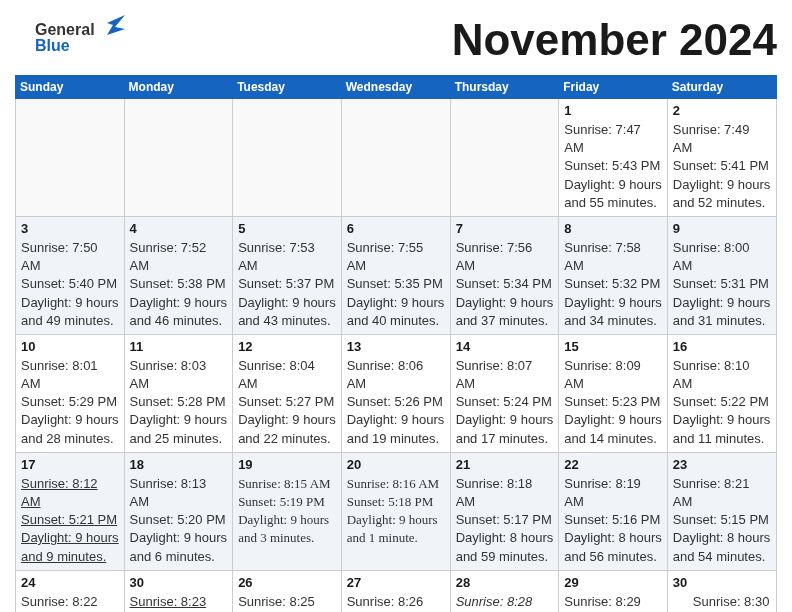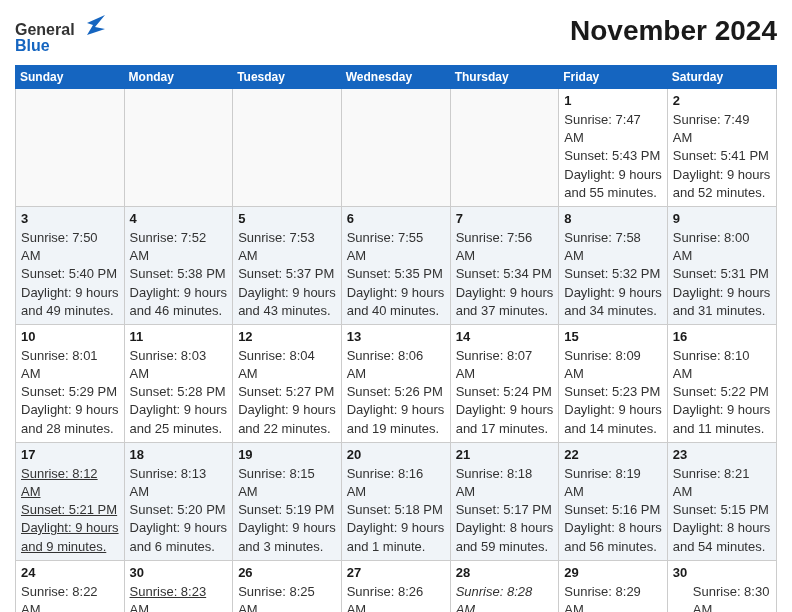--- a/index.html
+++ b/index.html
@@ -13,26 +13,27 @@
     .header-area {
       display: flex;
       justify-content: space-between;
       align-items: flex-start;
       margin-bottom: 10px;
     }
     .logo {
       display: flex;
       flex-direction: column;
       align-items: flex-start;
+      margin-left: 20px;
     }
     .title-area {
       text-align: right;
     }
     .month-title {
-      font-size: 28px;
+      font-size: 44px;
       font-weight: bold;
       color: #1a1a1a;
     }
     .location-title {
       font-size: 18px;
       color: #444;
     }
     .calendar {
       width: 100%;
       border-collapse: collapse;
@@ -241,28 +242,28 @@
         </td>
         <td>
           <div class="day-number">18</div>
           <div class="day-info" style="white-space: pre-line;">Sunrise: 8:13 AM
 Sunset: 5:20 PM
 Daylight: 9 hours
 and 6 minutes.</div>
         </td>
         <td>
           <div class="day-number">19</div>
-          <div class="day-info" style="white-space: pre-line;">Sunrise: 8:15 AM
+          <div class="day-info" style="white-space: pre-line; font-family: Liberation Serif, serif;">Sunrise: 8:15 AM
 Sunset: 5:19 PM
 Daylight: 9 hours
 and 3 minutes.</div>
         </td>
         <td>
           <div class="day-number">20</div>
-          <div class="day-info" style="white-space: pre-line;">Sunrise: 8:16 AM
+          <div class="day-info" style="white-space: pre-line; font-family: Liberation Serif, serif;">Sunrise: 8:16 AM
 Sunset: 5:18 PM
 Daylight: 9 hours
 and 1 minute.</div>
         </td>
         <td>
           <div class="day-number">21</div>
           <div class="day-info" style="white-space: pre-line;">Sunrise: 8:18 AM
 Sunset: 5:17 PM
 Daylight: 8 hours
 and 59 minutes.</div>

